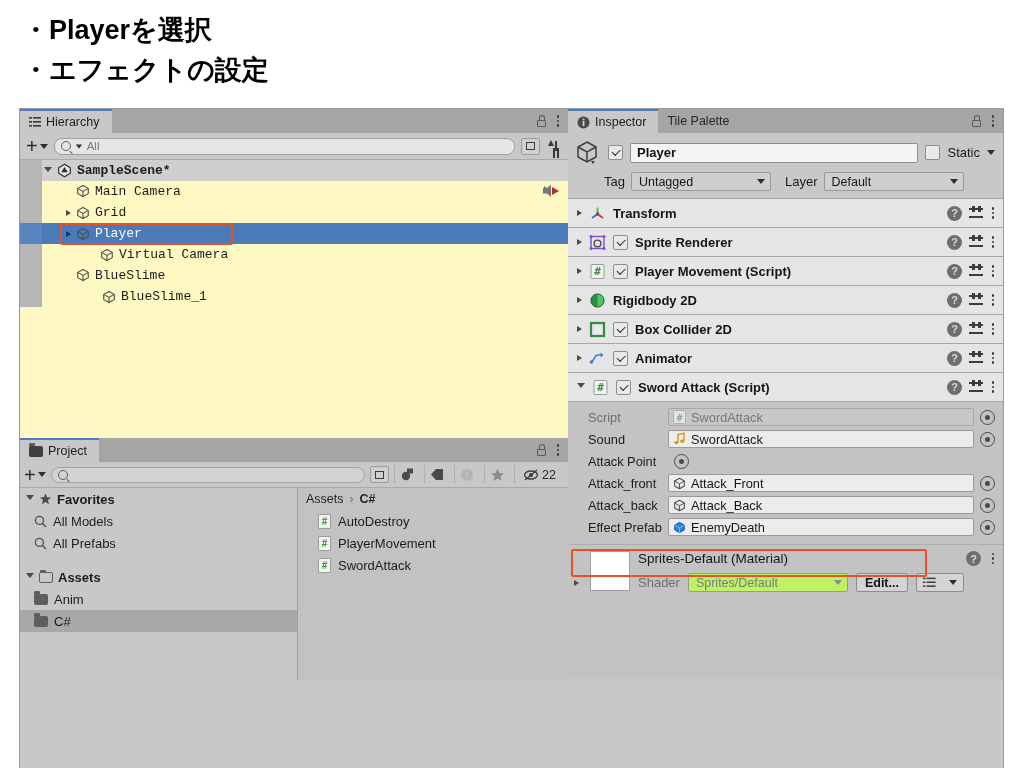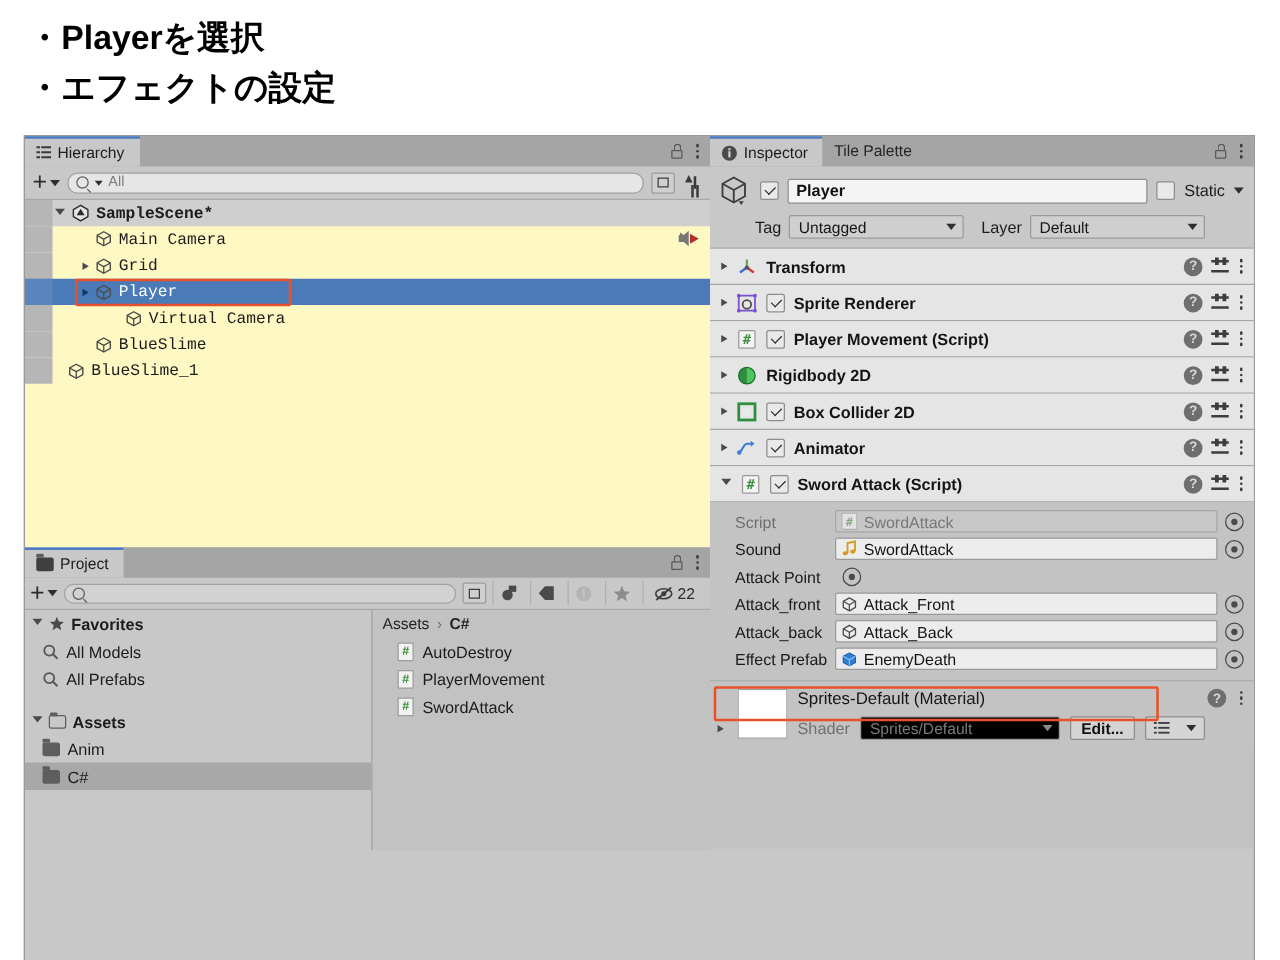--- a/index.html
+++ b/index.html
@@ -238,32 +238,32 @@
                 <span class="tri hidden"></span>
                 <span class="cube"><svg width="14" height="14" viewBox="0 0 16 16">
                     <path d="M8 1.6 L14 5 L14 11 L8 14.4 L2 11 L2 5 Z" fill="none" stroke="#4c4c4c" stroke-width="1.3" stroke-linejoin="round"></path>
                     <path d="M2 5 L8 8.4 L14 5 M8 8.4 L8 14.4" fill="none" stroke="#4c4c4c" stroke-width="1.2"></path>
                   </svg></span>
                 <span>Virtual Camera</span>
               </span>
             </div>
             <div class="row">
               <span class="gutter"></span>
-              <span style="display:inline-flex;align-items:flex-end;gap:5px;padding-left:46px">
+              <span style="display:inline-flex;align-items:flex-start;gap:5px;padding-left:46px">
                 <span class="tri hidden"></span>
                 <span class="cube"><svg width="14" height="14" viewBox="0 0 16 16">
                     <path d="M8 1.6 L14 5 L14 11 L8 14.4 L2 11 L2 5 Z" fill="none" stroke="#4c4c4c" stroke-width="1.3" stroke-linejoin="round"></path>
                     <path d="M2 5 L8 8.4 L14 5 M8 8.4 L8 14.4" fill="none" stroke="#4c4c4c" stroke-width="1.2"></path>
                   </svg></span>
                 <span>BlueSlime</span>
               </span>
             </div>
             <div class="row">
               <span class="gutter"></span>
-              <span style="display:inline-flex;align-items:center;gap:5px;padding-left:24px">
+              <span style="display:inline-flex;align-items:center;gap:5px;padding-left:72px">
                 <span class="tri hidden"></span>
                 <span class="cube"><svg width="14" height="14" viewBox="0 0 16 16">
                     <path d="M8 1.6 L14 5 L14 11 L8 14.4 L2 11 L2 5 Z" fill="none" stroke="#4c4c4c" stroke-width="1.3" stroke-linejoin="round"></path>
                     <path d="M2 5 L8 8.4 L14 5 M8 8.4 L8 14.4" fill="none" stroke="#4c4c4c" stroke-width="1.2"></path>
                   </svg></span>
                 <span>BlueSlime_1</span>
               </span>
             </div>
           </div>
       </div>
@@ -721,21 +721,21 @@
             <span style="flex:1">Sprites-Default (Material)</span>
             <span class="help">?</span>
             <span class="kebab" style="margin-left:10px">
                 <i></i>
                 <i></i>
                 <i></i>
               </span>
           </div>
           <div class="shaderrow">
             <span class="lbl" style="color:#6f6f6f">Shader</span>
-            <div class="dropdown" style="width:160px;background:#000000;color:#7a7a7a">
+            <div class="dropdown" style="width:160px;background:#bef264;color:#7a7a7a">
               <span>Sprites/Default</span>
               <span class="caret-d" style="border-top-color:#8a8a8a"></span>
             </div>
             <div class="editbtn">
               <span>Edit...</span>
             </div>
             <div class="listbtn">
               <svg width="13" height="11" viewBox="0 0 13 11">
                 <rect x="0" y="0.6" width="2.4" height="1.5" fill="#3d3d3d"></rect>
                   <rect x="3.6" y="0.6" width="9" height="1.5" fill="#3d3d3d"></rect>

